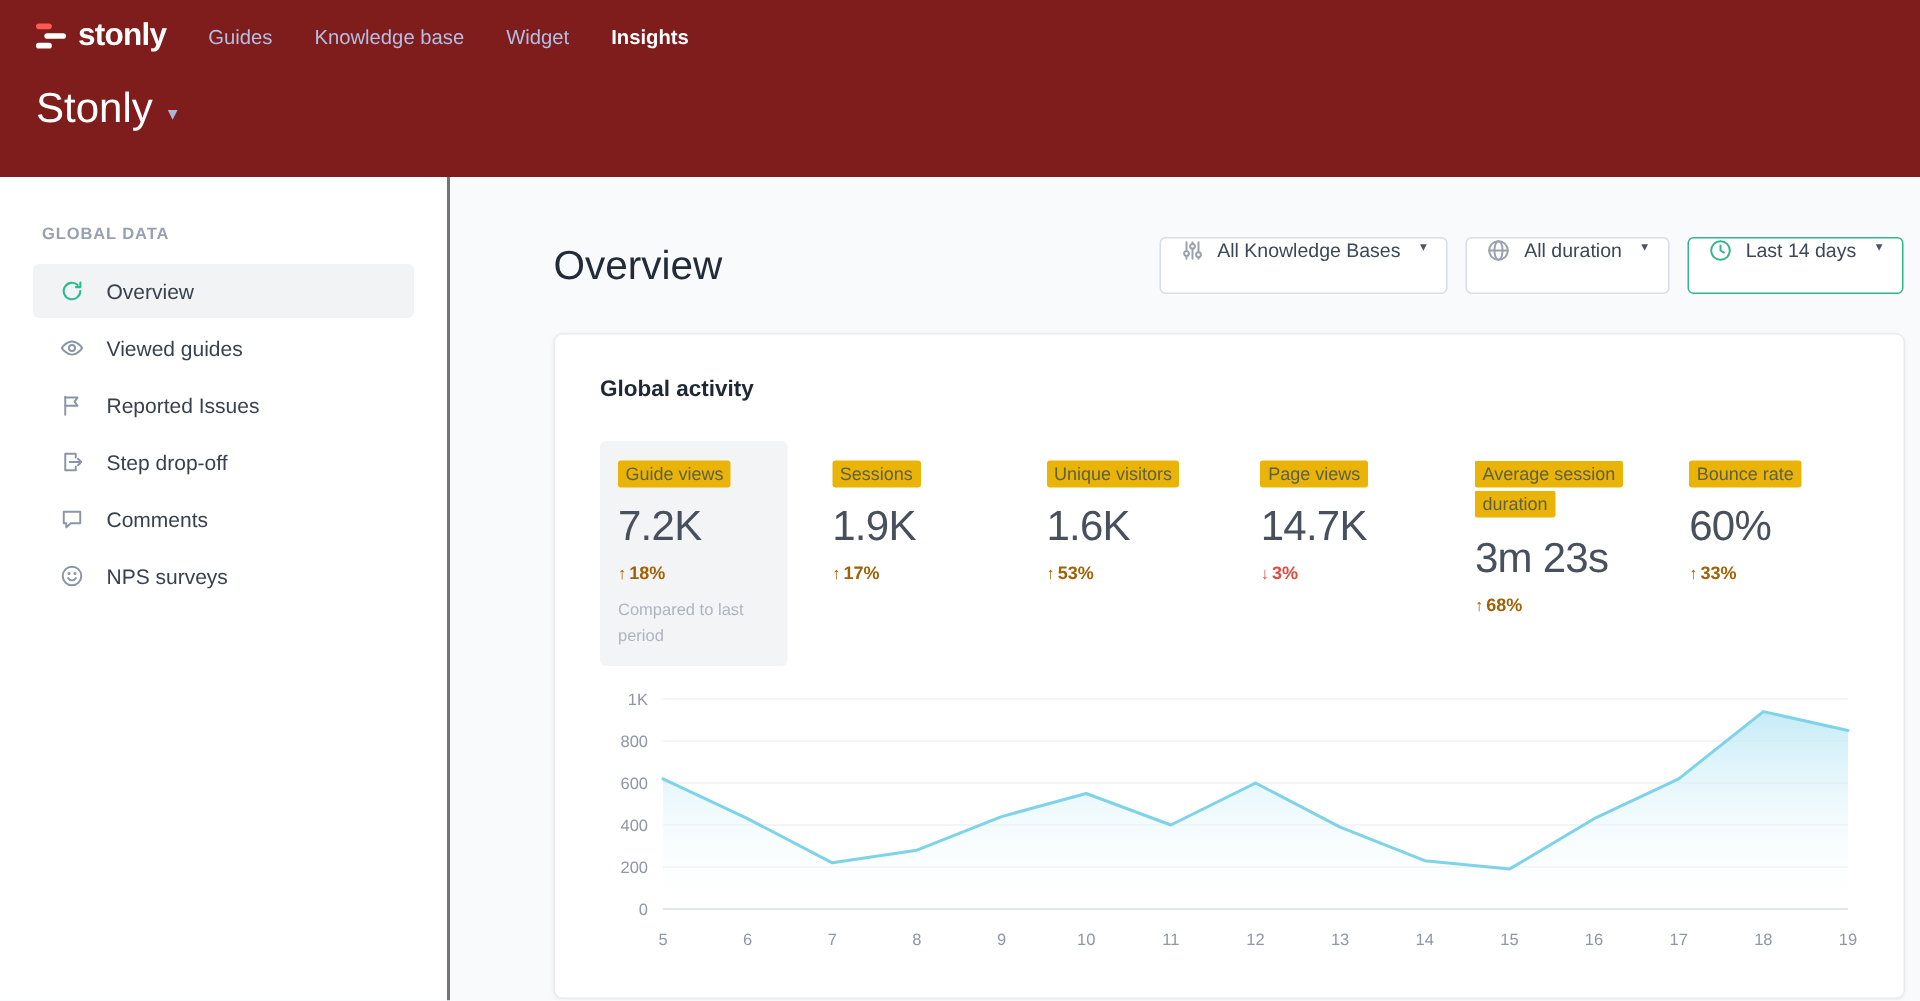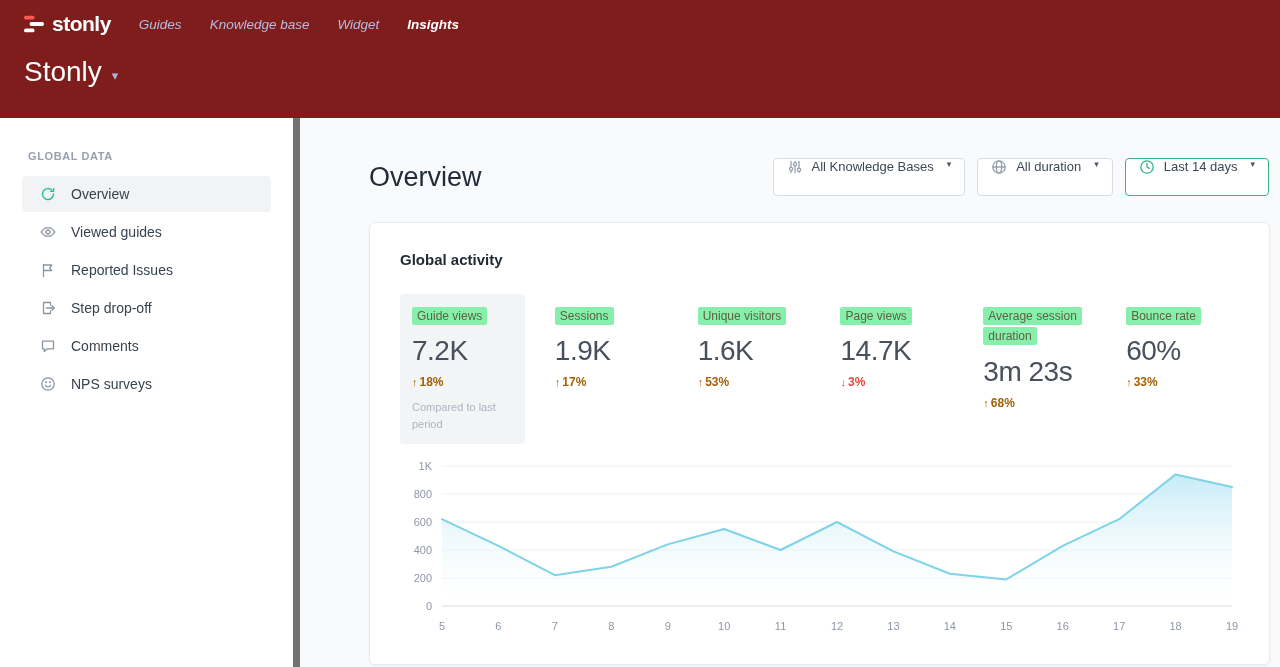--- a/index.html
+++ b/index.html
@@ -3,32 +3,32 @@
 <meta charset="utf-8">
 <style>
   * { margin:0; padding:0; box-sizing:border-box; }
   html,body { width:1280px; height:667px; overflow:hidden; font-family:"Liberation Sans", sans-serif; background:#f9fafb; }
 
   
   .topbar { height:118px; background:#7f1d1d; color:#fff; padding:12px 24px 0 24px; }
   .nav-row { display:flex; align-items:center; }
   .logo { display:flex; align-items:center; gap:8px; cursor:pointer; }
   .logo-text { font-size:21px; font-weight:700; letter-spacing:-0.5px; color:#fff; }
-  .main-nav { display:flex; gap:28px; margin-left:28px;font-style:italic; }
+  .main-nav { display:flex; gap:28px; margin-left:28px; }
   .main-nav a { color:#b3bee2; font-size:13.5px; text-decoration:none; padding:4px 0; }
   .main-nav a.active { color:#ffffff; font-weight:700; }
   .workspace { margin-top:20px; display:inline-flex; align-items:center; gap:10px; cursor:pointer; }
   .workspace .ws-name { font-size:28px; font-weight:400; color:#fff; }
   .workspace .caret { color:#aab6dd; font-size:13px; margin-top:6px; }
 
   
   .layout { display:flex; height:549px; }
 
   
-  .sidebar { width:300px; background:#fff; border-right:7px solid #737373; padding-top:32px; flex:none; }
+  .sidebar { width:300px; background:#fff; border-right:2px solid #737373; padding-top:32px; flex:none; }
   .section-label { margin:0 0 14px 28px; font-size:11px; font-weight:700; letter-spacing:0.6px; color:#98a1b0; }
   .side-item { display:flex; align-items:center; gap:15px; margin:0 22px 2px 22px; padding:10px 18px; border-radius:4px; font-size:14px; color:#38424f; cursor:pointer; }
   .side-item.active { background:#f1f3f5; }
   .side-icon { width:16px; height:16px; display:inline-flex; flex:none; }
 
   
   .content { flex:1; padding:40px 10px 0 69px; background:#f9fafb; }
   .page-head { display:flex; align-items:center; justify-content:space-between; width:900px; }
   .page-title { font-size:27px; font-weight:500; color:#222b38; }
   .filters { display:flex; gap:12px; }
@@ -38,21 +38,21 @@
   .f-icon { width:16px; height:16px; display:inline-flex; }
 
   
   .card { width:901px; min-height:430px; margin-top:26px; background:#fff; border:1px solid #e9ebef; border-radius:6px; box-shadow:0 1px 3px rgba(20,30,50,0.05); padding:28px 30px 24px 30px; }
   .card-title { font-size:15px; font-weight:700; color:#1f2835; margin-bottom:26px; }
 
   .metrics { display:flex; gap:18px; align-items:flex-start; margin-bottom:14px; }
   .metric { width:128px; padding:12px; border-radius:4px; cursor:pointer; }
   .metric.selected { background:#f3f4f6; }
   .m-label { font-size:12px; line-height:1.7; }
-  .m-label .hl { display:inline; background:#86efac; color:#5f6142; padding:2px 5px; border-radius:2px; -webkit-box-decoration-break:clone; box-decoration-break:clone; }
+  .m-label .hl { display:inline; background:#eab308; color:#5f6142; padding:2px 5px; border-radius:2px; -webkit-box-decoration-break:clone; box-decoration-break:clone; }
   .m-value { font-size:28px; color:#47505c; margin-top:9px; letter-spacing:-0.5px; }
   .m-change { font-size:12px; font-weight:700; color:#a16207; margin-top:8px; }
   .m-change.down { color:#e2483d; }
   .m-change .arrow { font-size:11px; margin-right:2px; }
   .m-note { font-size:11px; color:#adb5bf; margin-top:10px; line-height:1.5; }
 
   .chart-wrap { margin-top:12px; }
   #activity-chart .tick { font-size:11px; fill:#8e97a5; font-family:"Liberation Sans", sans-serif; }
 </style>
 </head>

